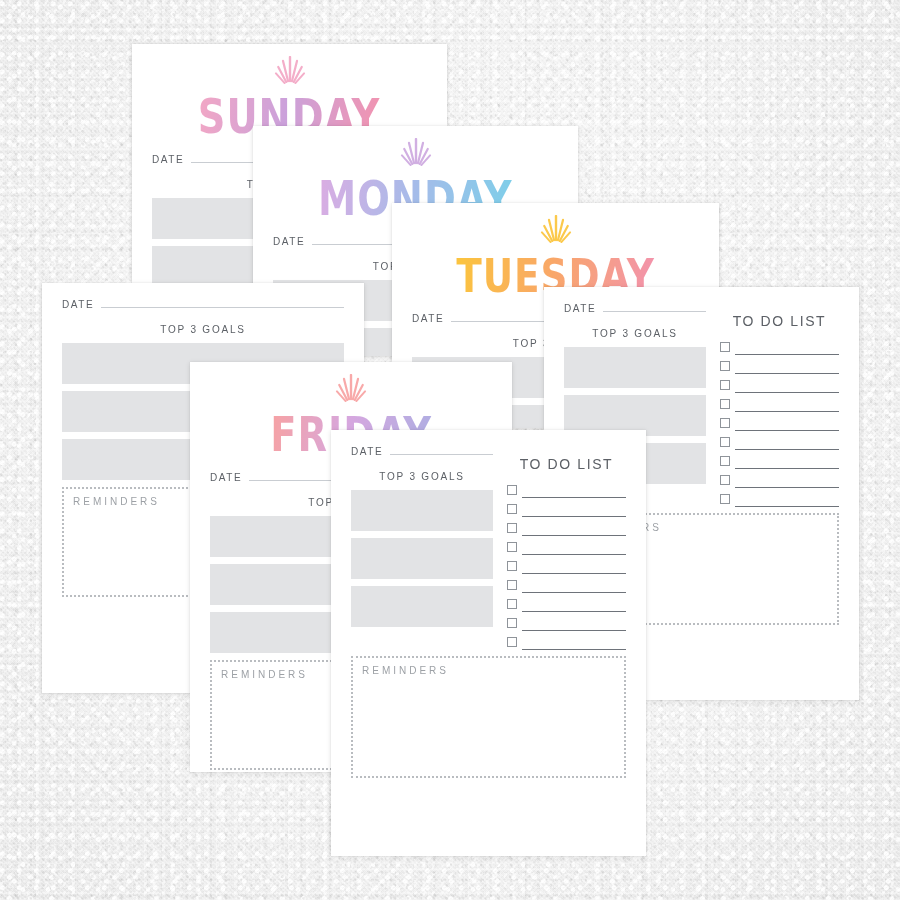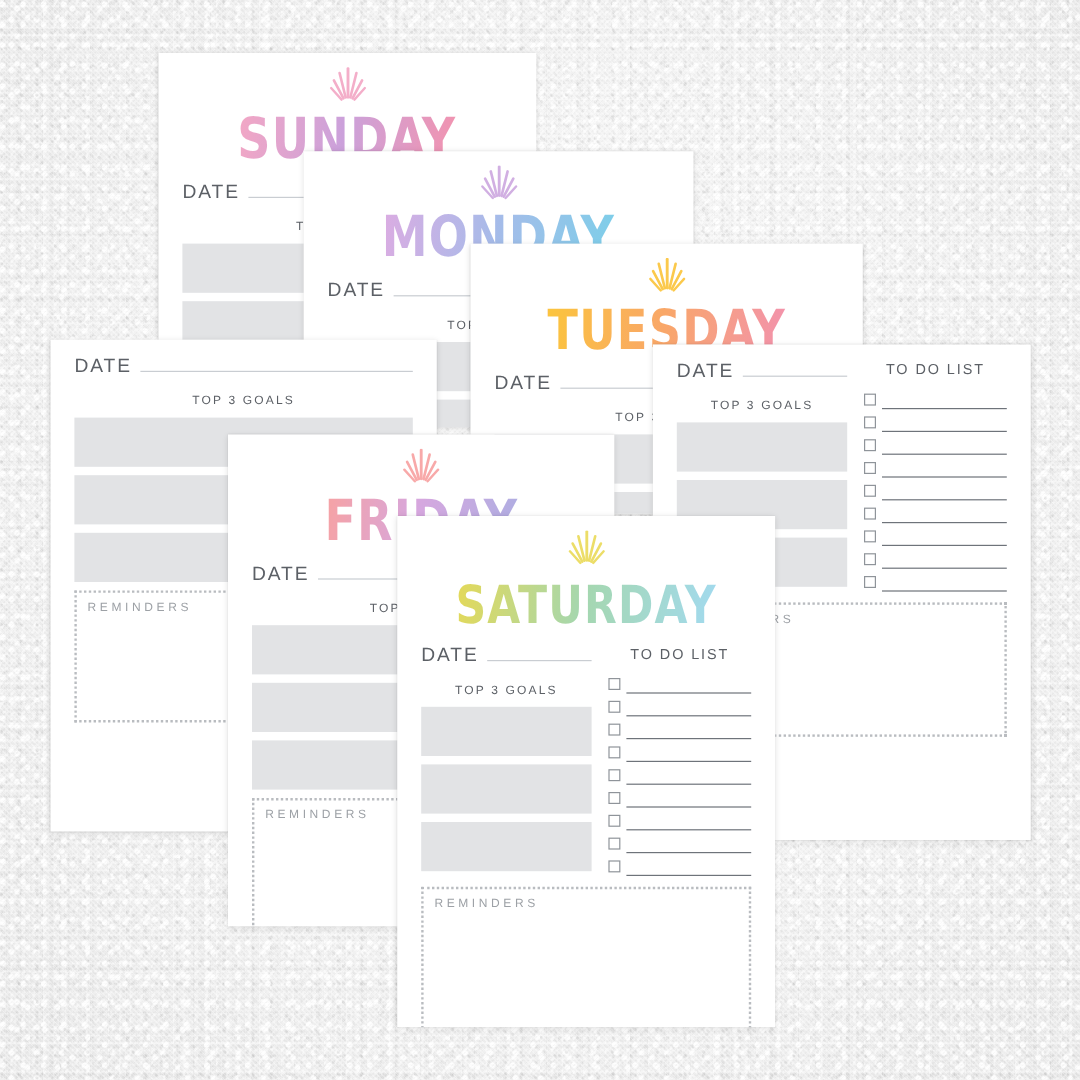--- a/index.html
+++ b/index.html
@@ -95,21 +95,21 @@
   .row-top{display:flex;align-items:flex-start;}
   .col-left{flex:0 0 auto;}
   .col-right{flex:1 1 auto;padding-left:14px;}
 
   .date-row{
     display:flex;align-items:baseline;
     margin-top:10px;
   }
   .lbl{
     font-family:"Liberation Sans", sans-serif;
-    font-size:16px;
+    font-size:10px;
     letter-spacing:1.6px;
     color:#5c6066;
     white-space:nowrap;
   }
   .date-line{
     flex:1 1 auto;
     border-bottom:1px solid #c9cdd2;
     margin-left:7px;
     height:10px;
   }
@@ -118,22 +118,22 @@
     font-size:10px;letter-spacing:1.8px;color:#5c6066;
     margin-top:14px;margin-bottom:8px;
   }
   .goal-box{
     background:#e2e3e5;
     height:41px;
     margin-bottom:7px;
   }
   .todo-head{
     text-align:center;
-    font-size:12px;letter-spacing:1.6px;color:#5c6066;
-    margin-top:10px;margin-bottom:7px;
+    font-size:14px;letter-spacing:1.6px;color:#5c6066;
+    margin-top:22px;margin-bottom:7px;
   }
   .todo-row{
     display:flex;align-items:flex-end;
     height:19px;
   }
   .chk{
     width:8px;height:8px;
     border:1px solid #8f949a;
     flex:0 0 auto;
     margin-bottom:3px;
@@ -353,32 +353,20 @@
               <div class="goal-box"></div>
             </div>
             <div class="reminders" style="height: 110px;">
               <div class="reminders-lbl">REMINDERS</div>
             </div>
           </div>
         </div>
       </div>
       <div class="card" style="left: 331px; top: 430px; width: 315px; height: 426px; z-index: 7;">
         <div class="card-inner">
-          <div class="title-wrap">
-            <svg viewBox="0 0 76 34" class="sunburst">
-              <line x1="32.65" y1="27.05" x2="23.95" y2="17.39" stroke="#e9d84e" stroke-width="2" class="ray" opacity=".85"></line>
-              <line x1="34.24" y1="25.94" x2="26.26" y2="10.93" stroke="#e9d84e" stroke-width="2.2" class="ray" opacity=".85"></line>
-              <line x1="36.06" y1="25.24" x2="30.98" y2="4.86" stroke="#e9d84e" stroke-width="2.2" class="ray" opacity=".85"></line>
-              <line x1="38.00" y1="25.00" x2="38.00" y2="1.00" stroke="#e9d84e" stroke-width="2.4" class="ray" opacity=".85"></line>
-              <line x1="39.94" y1="25.24" x2="45.02" y2="4.86" stroke="#e9d84e" stroke-width="2.2" class="ray" opacity=".85"></line>
-              <line x1="41.76" y1="25.94" x2="49.74" y2="10.93" stroke="#e9d84e" stroke-width="2.2" class="ray" opacity=".85"></line>
-              <line x1="43.35" y1="27.05" x2="52.05" y2="17.39" stroke="#e9d84e" stroke-width="2" class="ray" opacity=".85"></line>
-            </svg>
-            <div class="day-title" style="background-image: linear-gradient(100deg, rgb(227, 214, 74) 0%, rgb(158, 212, 168) 48%, rgb(155, 215, 239) 100%); font-size: 37px;">SATURDAY</div>
-          </div>
           <div class="body">
             <div class="row-top">
               <div class="col-left" style="width: 142px;">
                 <div class="date-row">
                   <span class="lbl">DATE</span>
                   <span class="date-line"></span>
                 </div>
                 <div class="goals-col">
                   <div class="goals-head">TOP 3 GOALS</div>
                   <div class="goal-box"></div>

